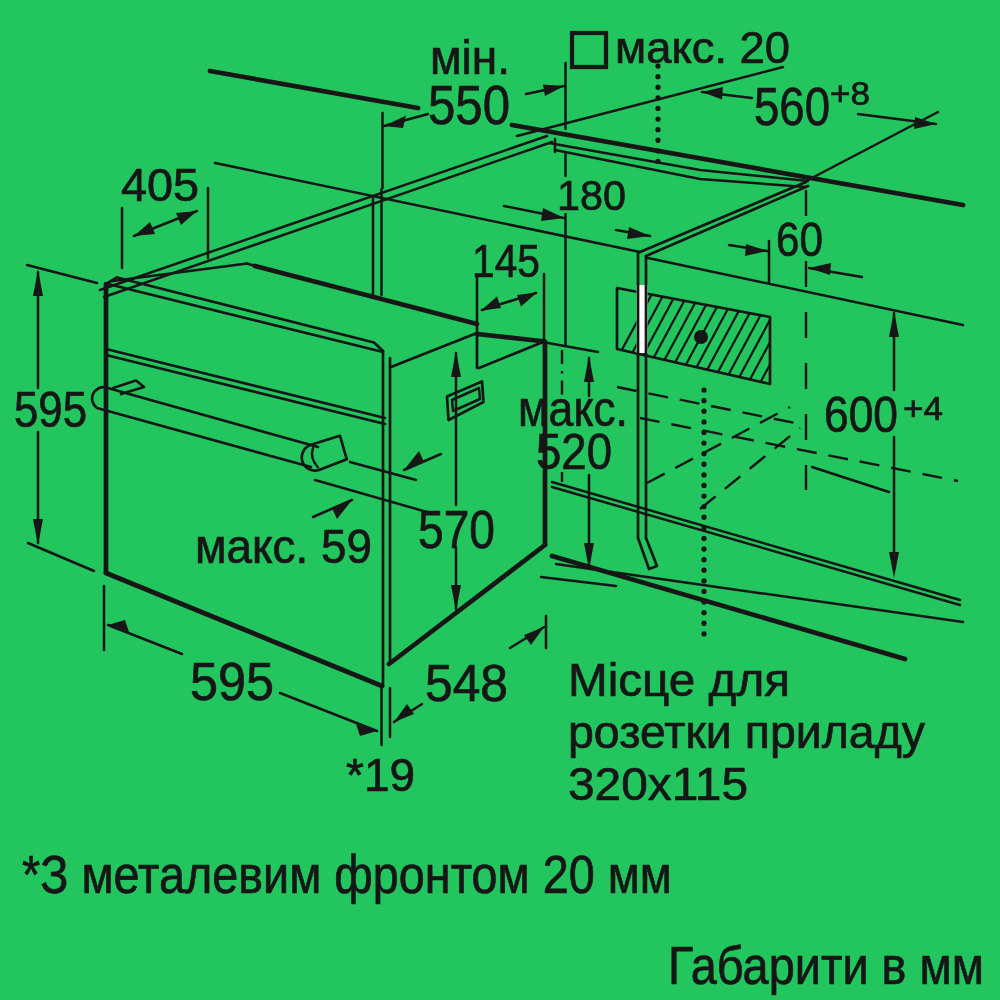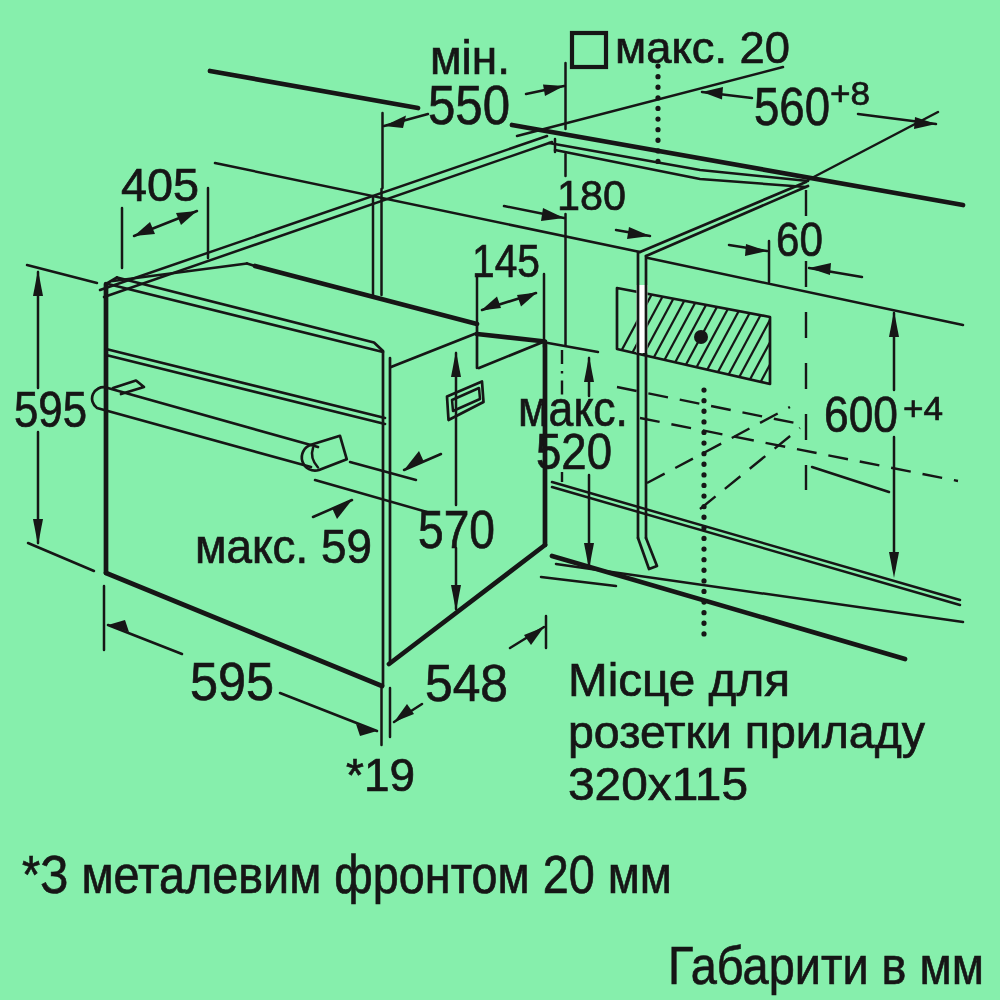--- a/index.html
+++ b/index.html
@@ -1,16 +1,16 @@
 <!DOCTYPE html>
 <html><head>
 <meta charset="utf-8">
 <style>
 html,body{margin:0;padding:0;background:#fff;}
-#page{width:1000px;height:1000px;position:relative;background:#86efac;overflow:hidden;}
+#page{width:1000px;height:1000px;position:relative;background:#22c55e;overflow:hidden;}
 svg{position:absolute;top:0;left:0;}
 text{font-family:"Liberation Sans",sans-serif;fill:#161616;stroke:#161616;stroke-width:0.7;}
 .ln{stroke:#161616;fill:none;stroke-width:2.7;stroke-linecap:round;stroke-linejoin:round;}
 .thick{stroke-width:4.7;}
 .thin{stroke-width:2.5;}
 .ar{fill:#161616;stroke:none;}
 </style>
 </head>
 <body>
 <div id="page">

